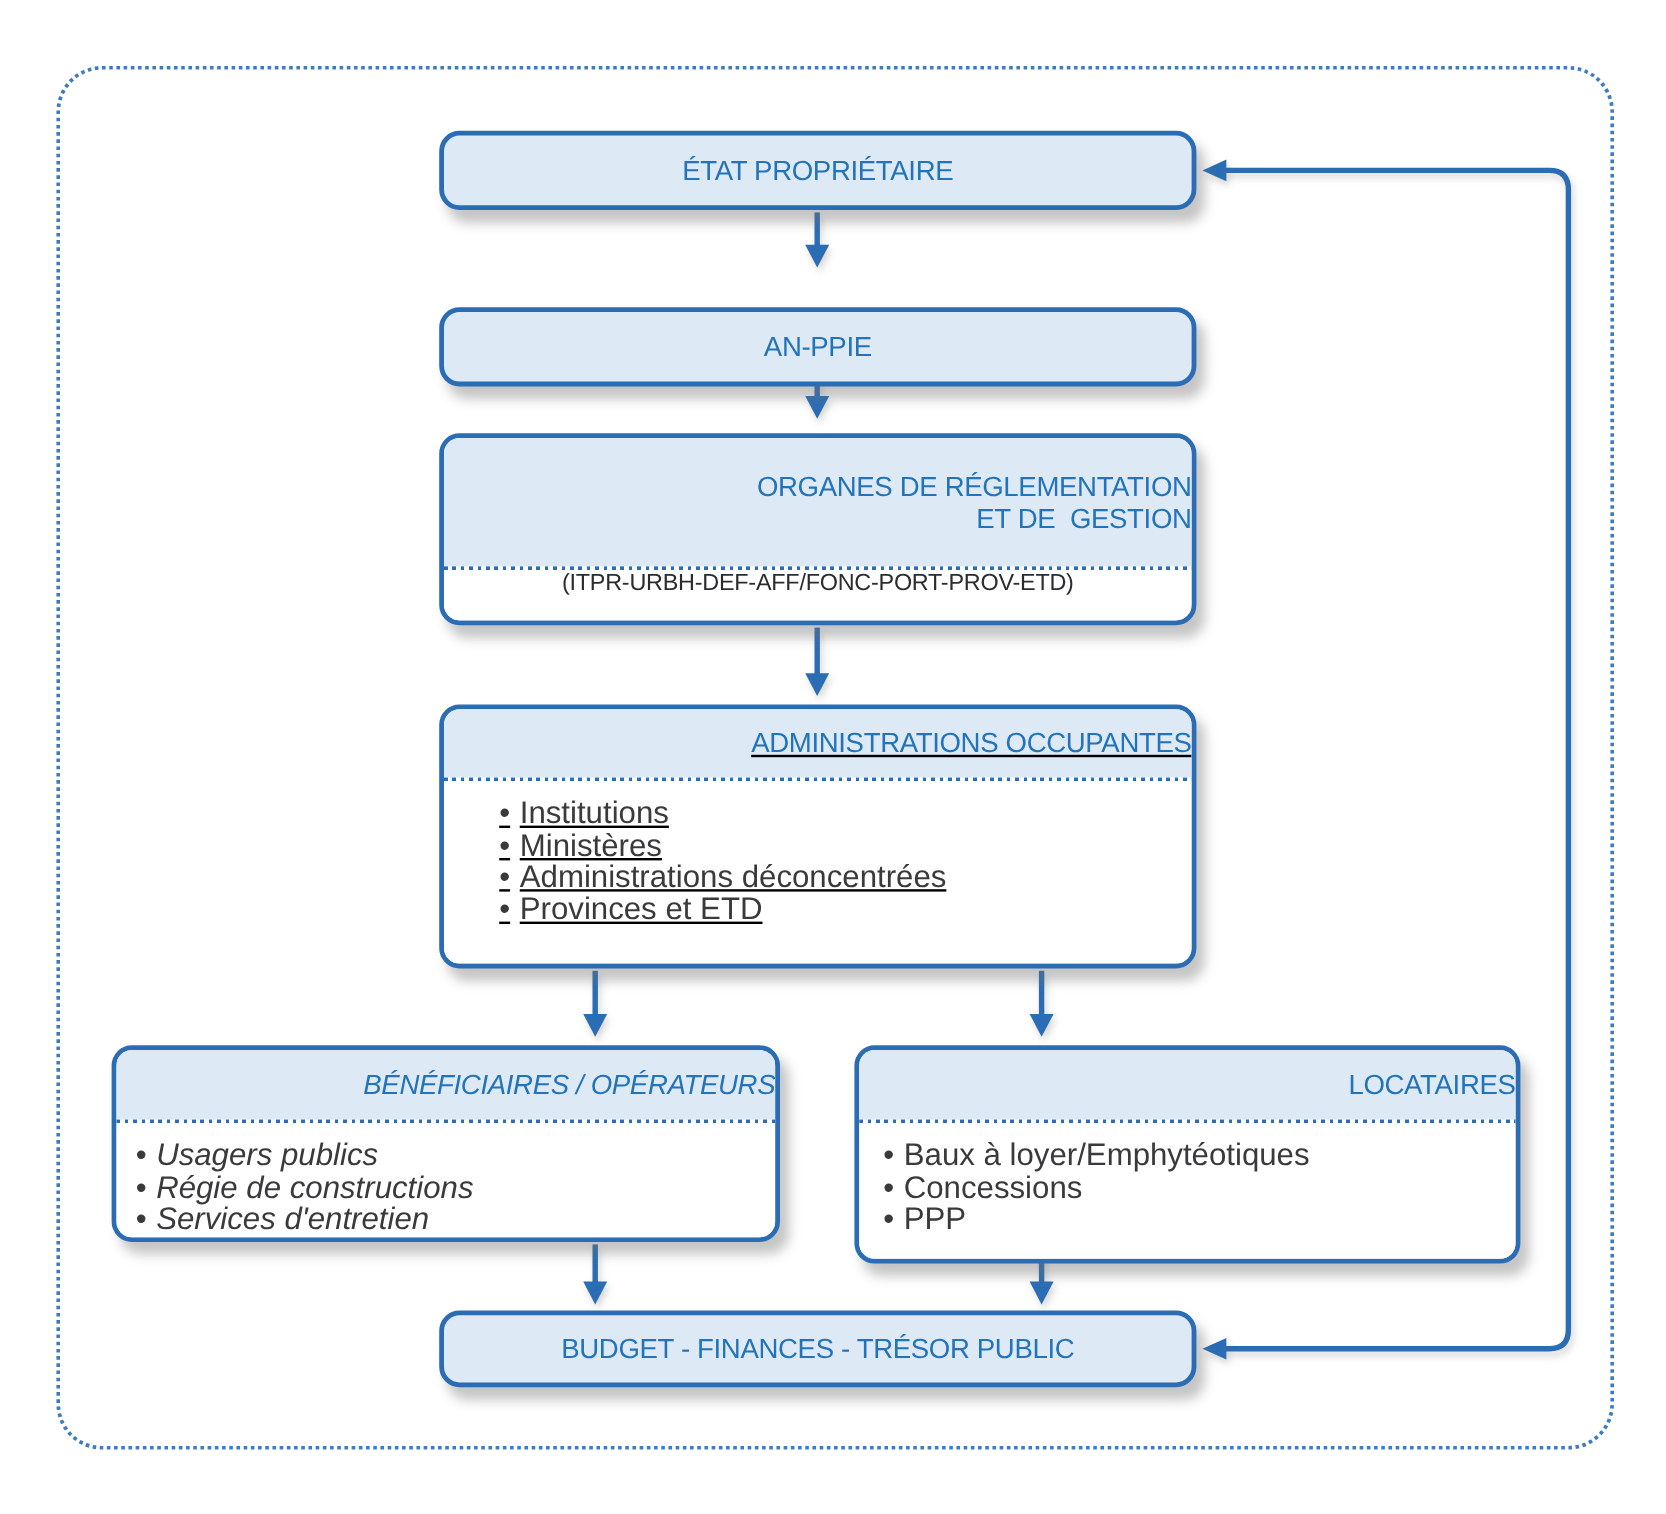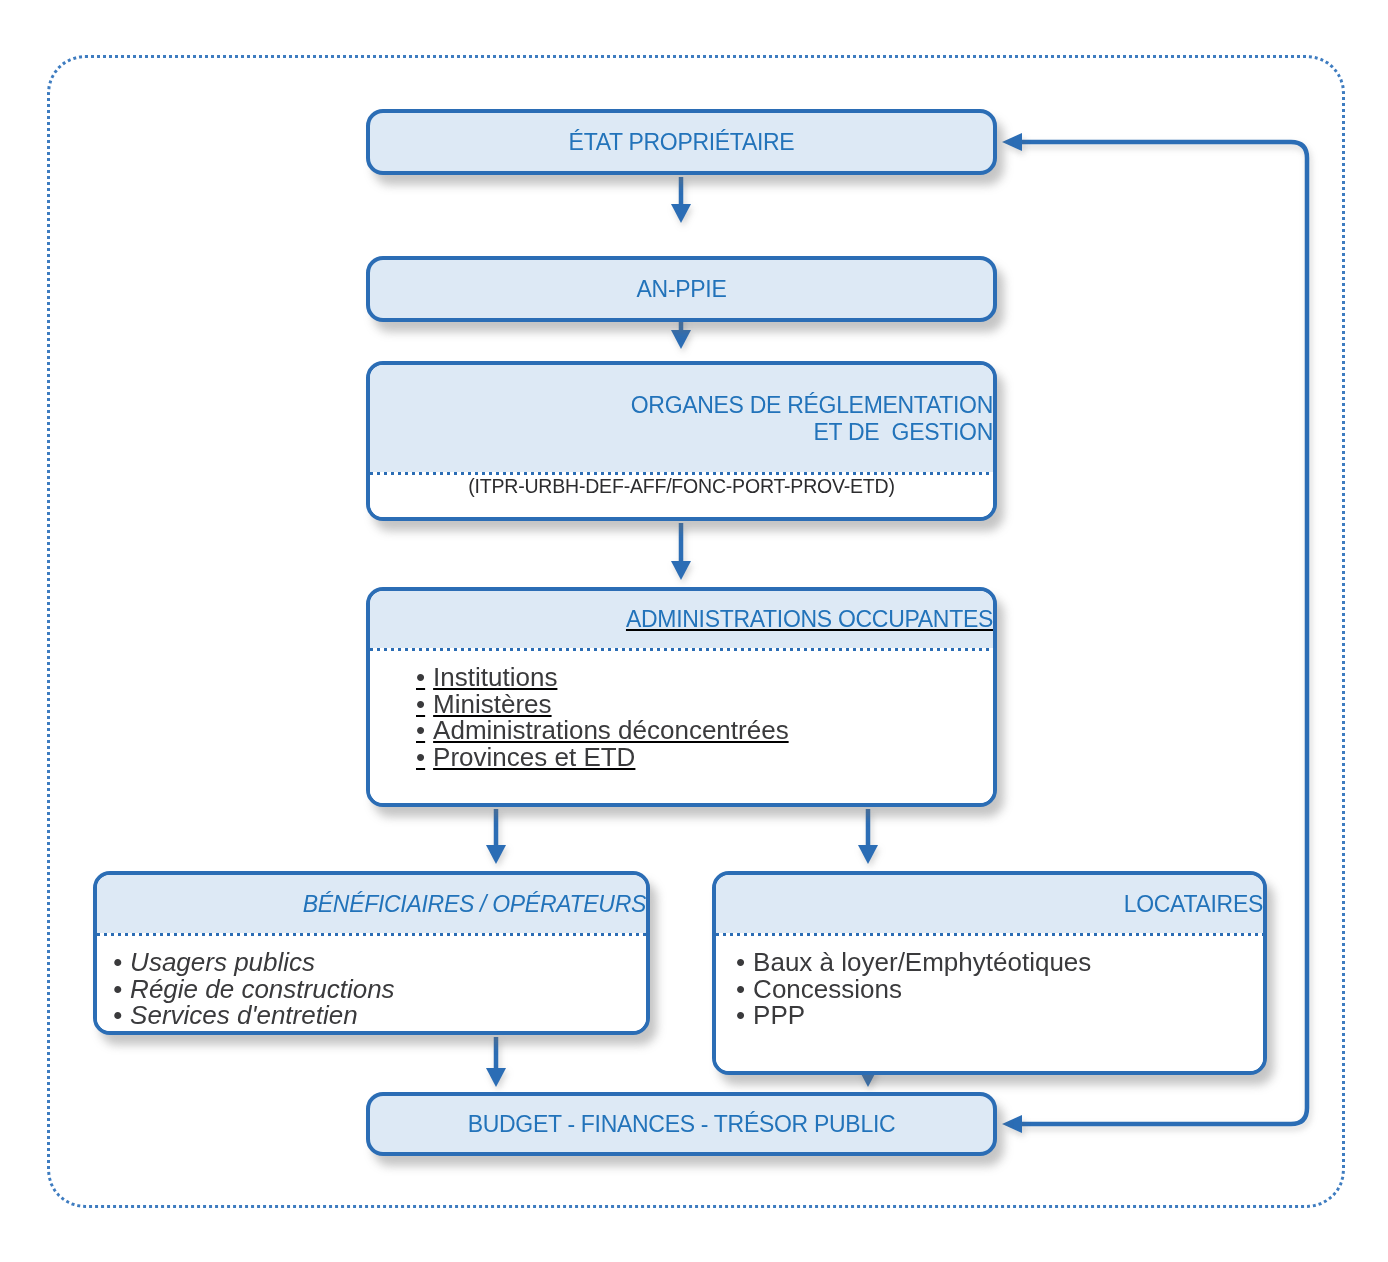--- a/index.html
+++ b/index.html
@@ -112,21 +112,21 @@
   #node-organes .node__header { height: 107px; }
 
   #node-admin { left: 366px; top: 587px; width: 631px; height: 220px; text-decoration: underline; }
   #node-admin .node__header { height: 57px; }
   #node-admin .bullets { padding-left: 46px; }
 
   #node-benef { left: 93px; top: 871px; width: 557px; height: 164px; font-style: italic; }
   #node-benef .node__header { height: 58px; }
   #node-benef .bullets { padding-left: 16px; }
 
-  #node-locat { left: 712px; top: 871px; width: 555px; height: 204px; }
+  #node-locat { left: 712px; top: 871px; width: 555px; height: 182px; }
   #node-locat .node__header { height: 58px; }
   #node-locat .bullets { padding-left: 20px; }
 
   #node-budget { left: 366px; top: 1092px; width: 631px; height: 64px; }
 </style>
 </head>
 <body>
 
 <div class="canvas">
 

